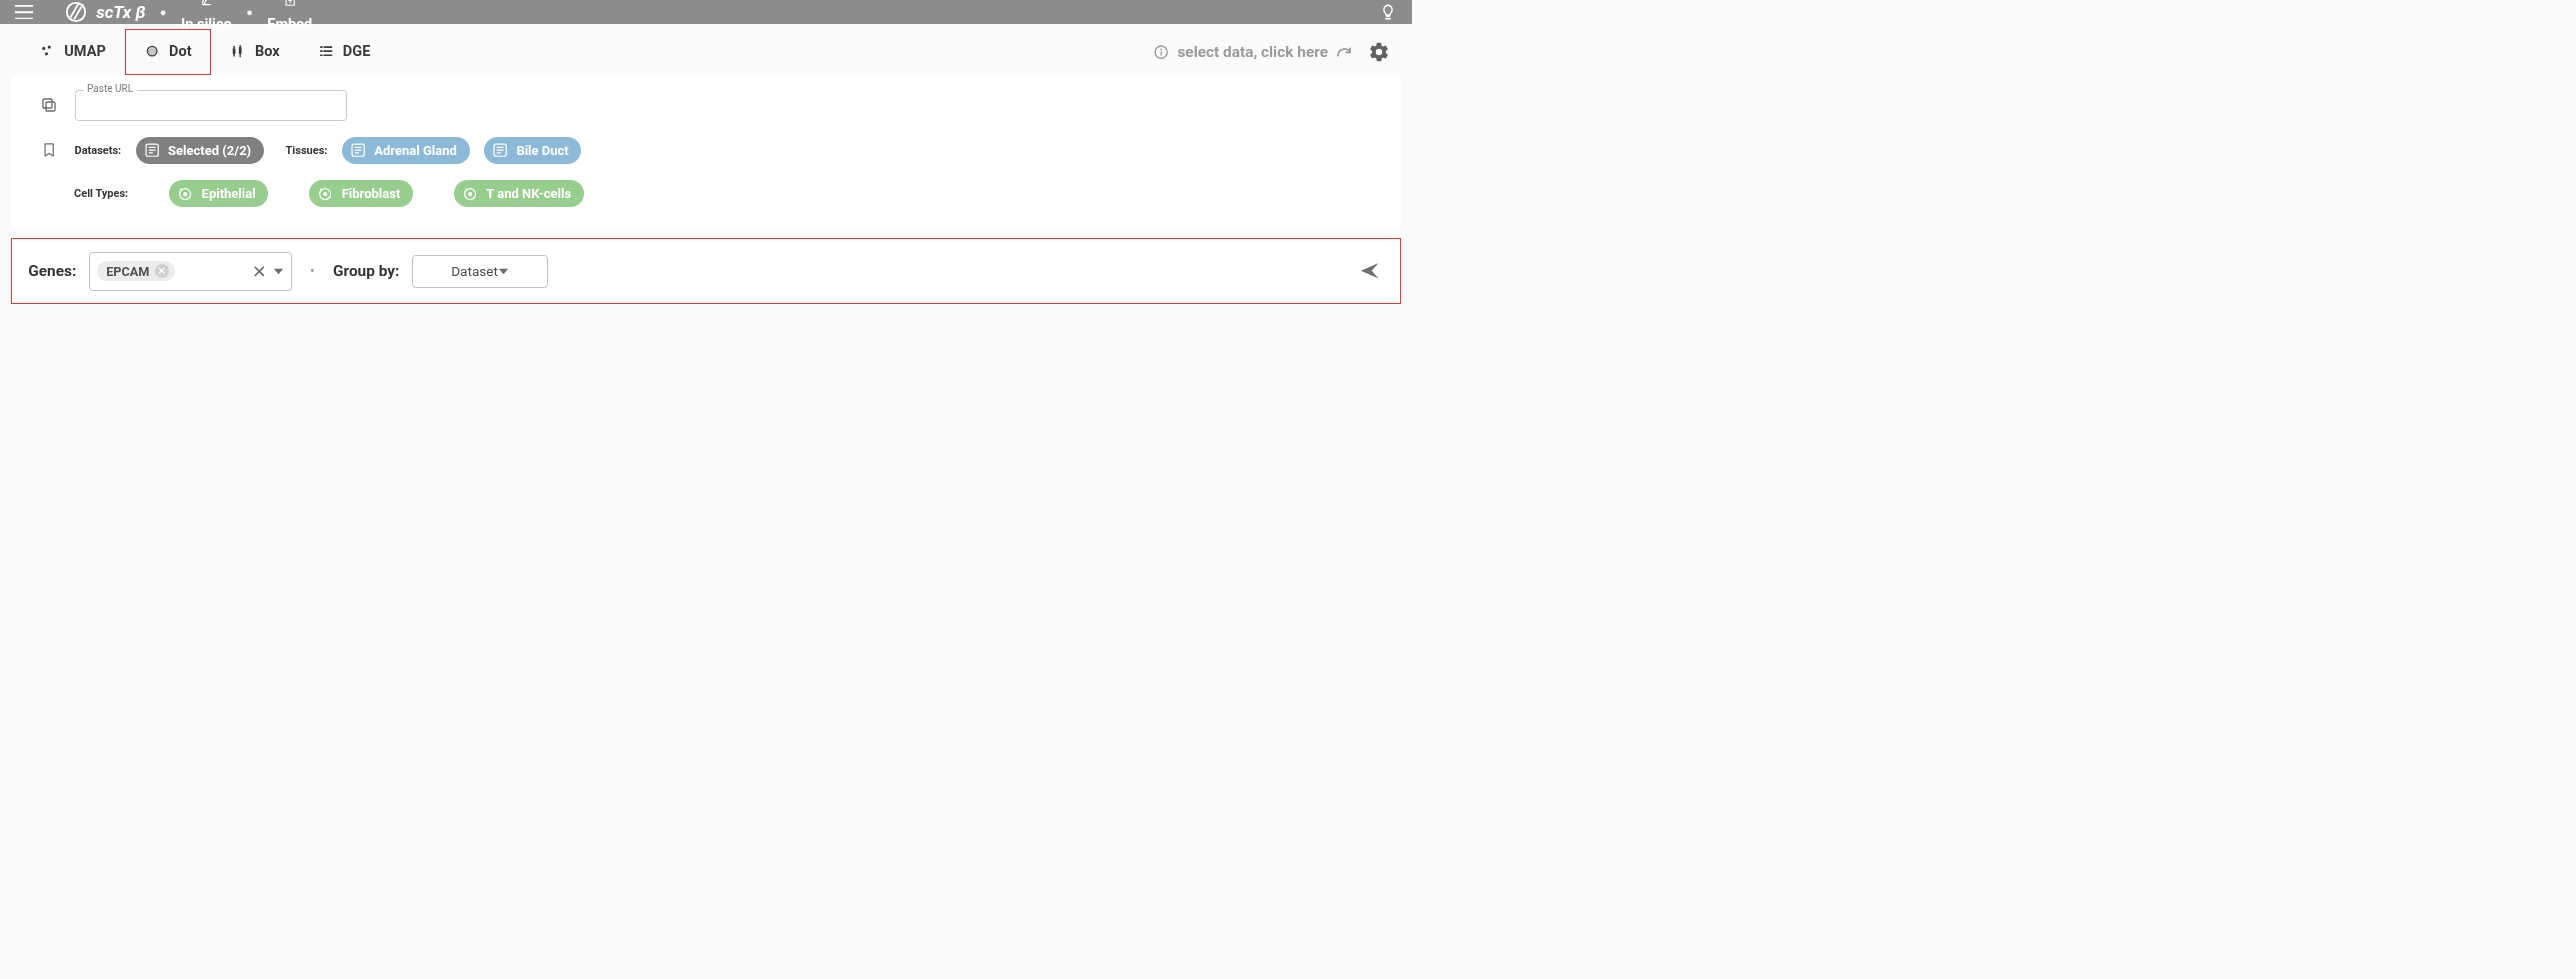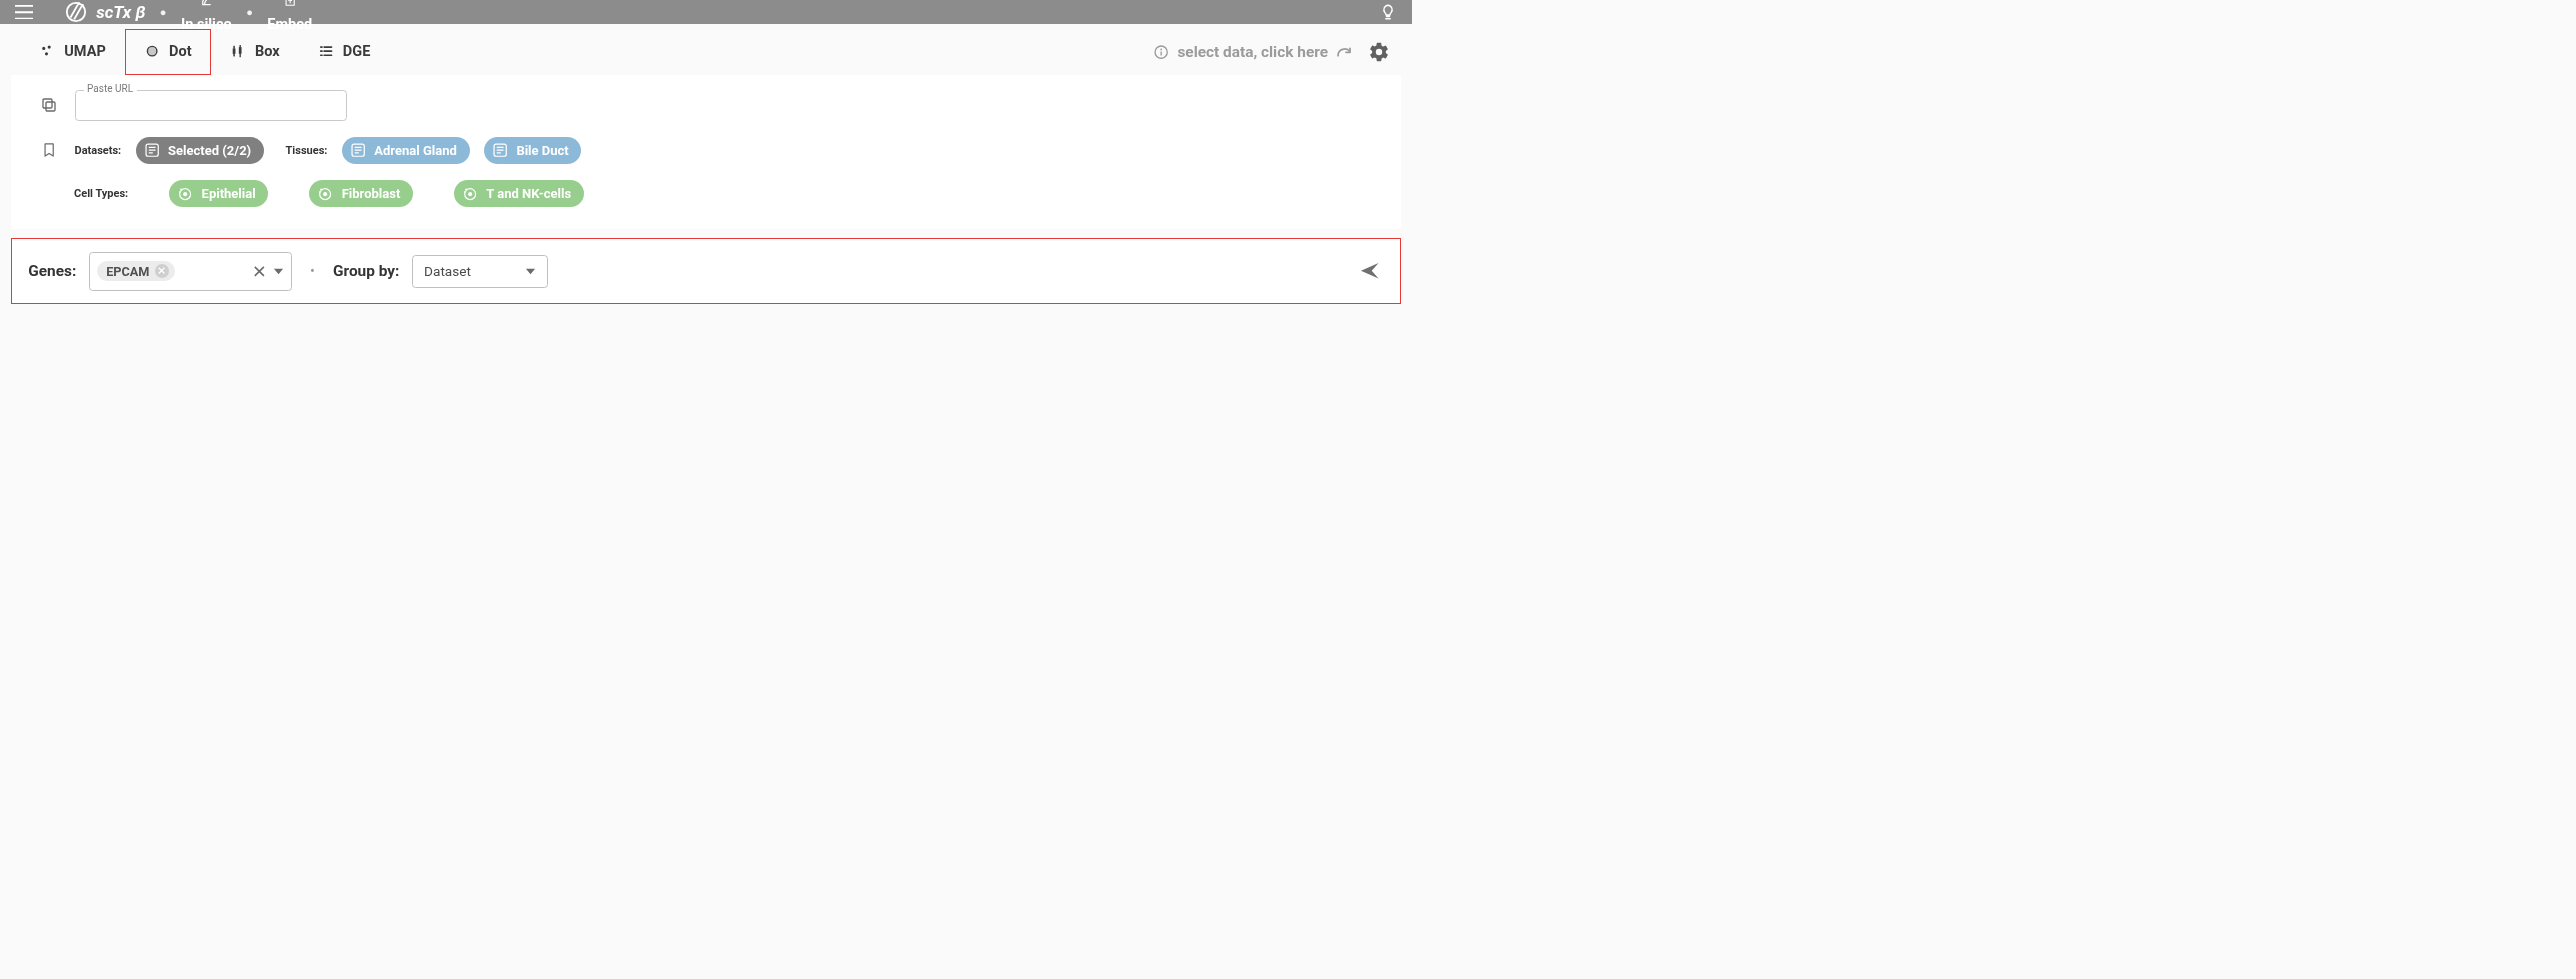--- a/index.html
+++ b/index.html
@@ -169,21 +169,21 @@
     display:flex; align-items:center; justify-content:center;
     font-size: 9px; cursor: pointer;
   }
   .genes-input .flexgrow { flex: 1; }
   .icon-btn { color:#6b6b6b; cursor:pointer; display:flex; }
   .dot-sep { color:#9b9b9b; margin: 0 5.4px; }
   .select {
     border: 0.9px solid #bfbfbf;
     border-radius: 3.6px;
     height: 33px;
-    display: flex; align-items: center; justify-content: space-between;
+    display: flex; align-items: center; justify-content: center;
     padding: 6px 11px;
     min-width: 136px;
     background:#fff;
     cursor:pointer;
     font-size: 13.6px; color:#4a4a4a;
   }
   .genes-bar .spacer { flex:1; }
   .send {
     width: 27px; height: 27px;
     display:flex; align-items:center; justify-content:center;

